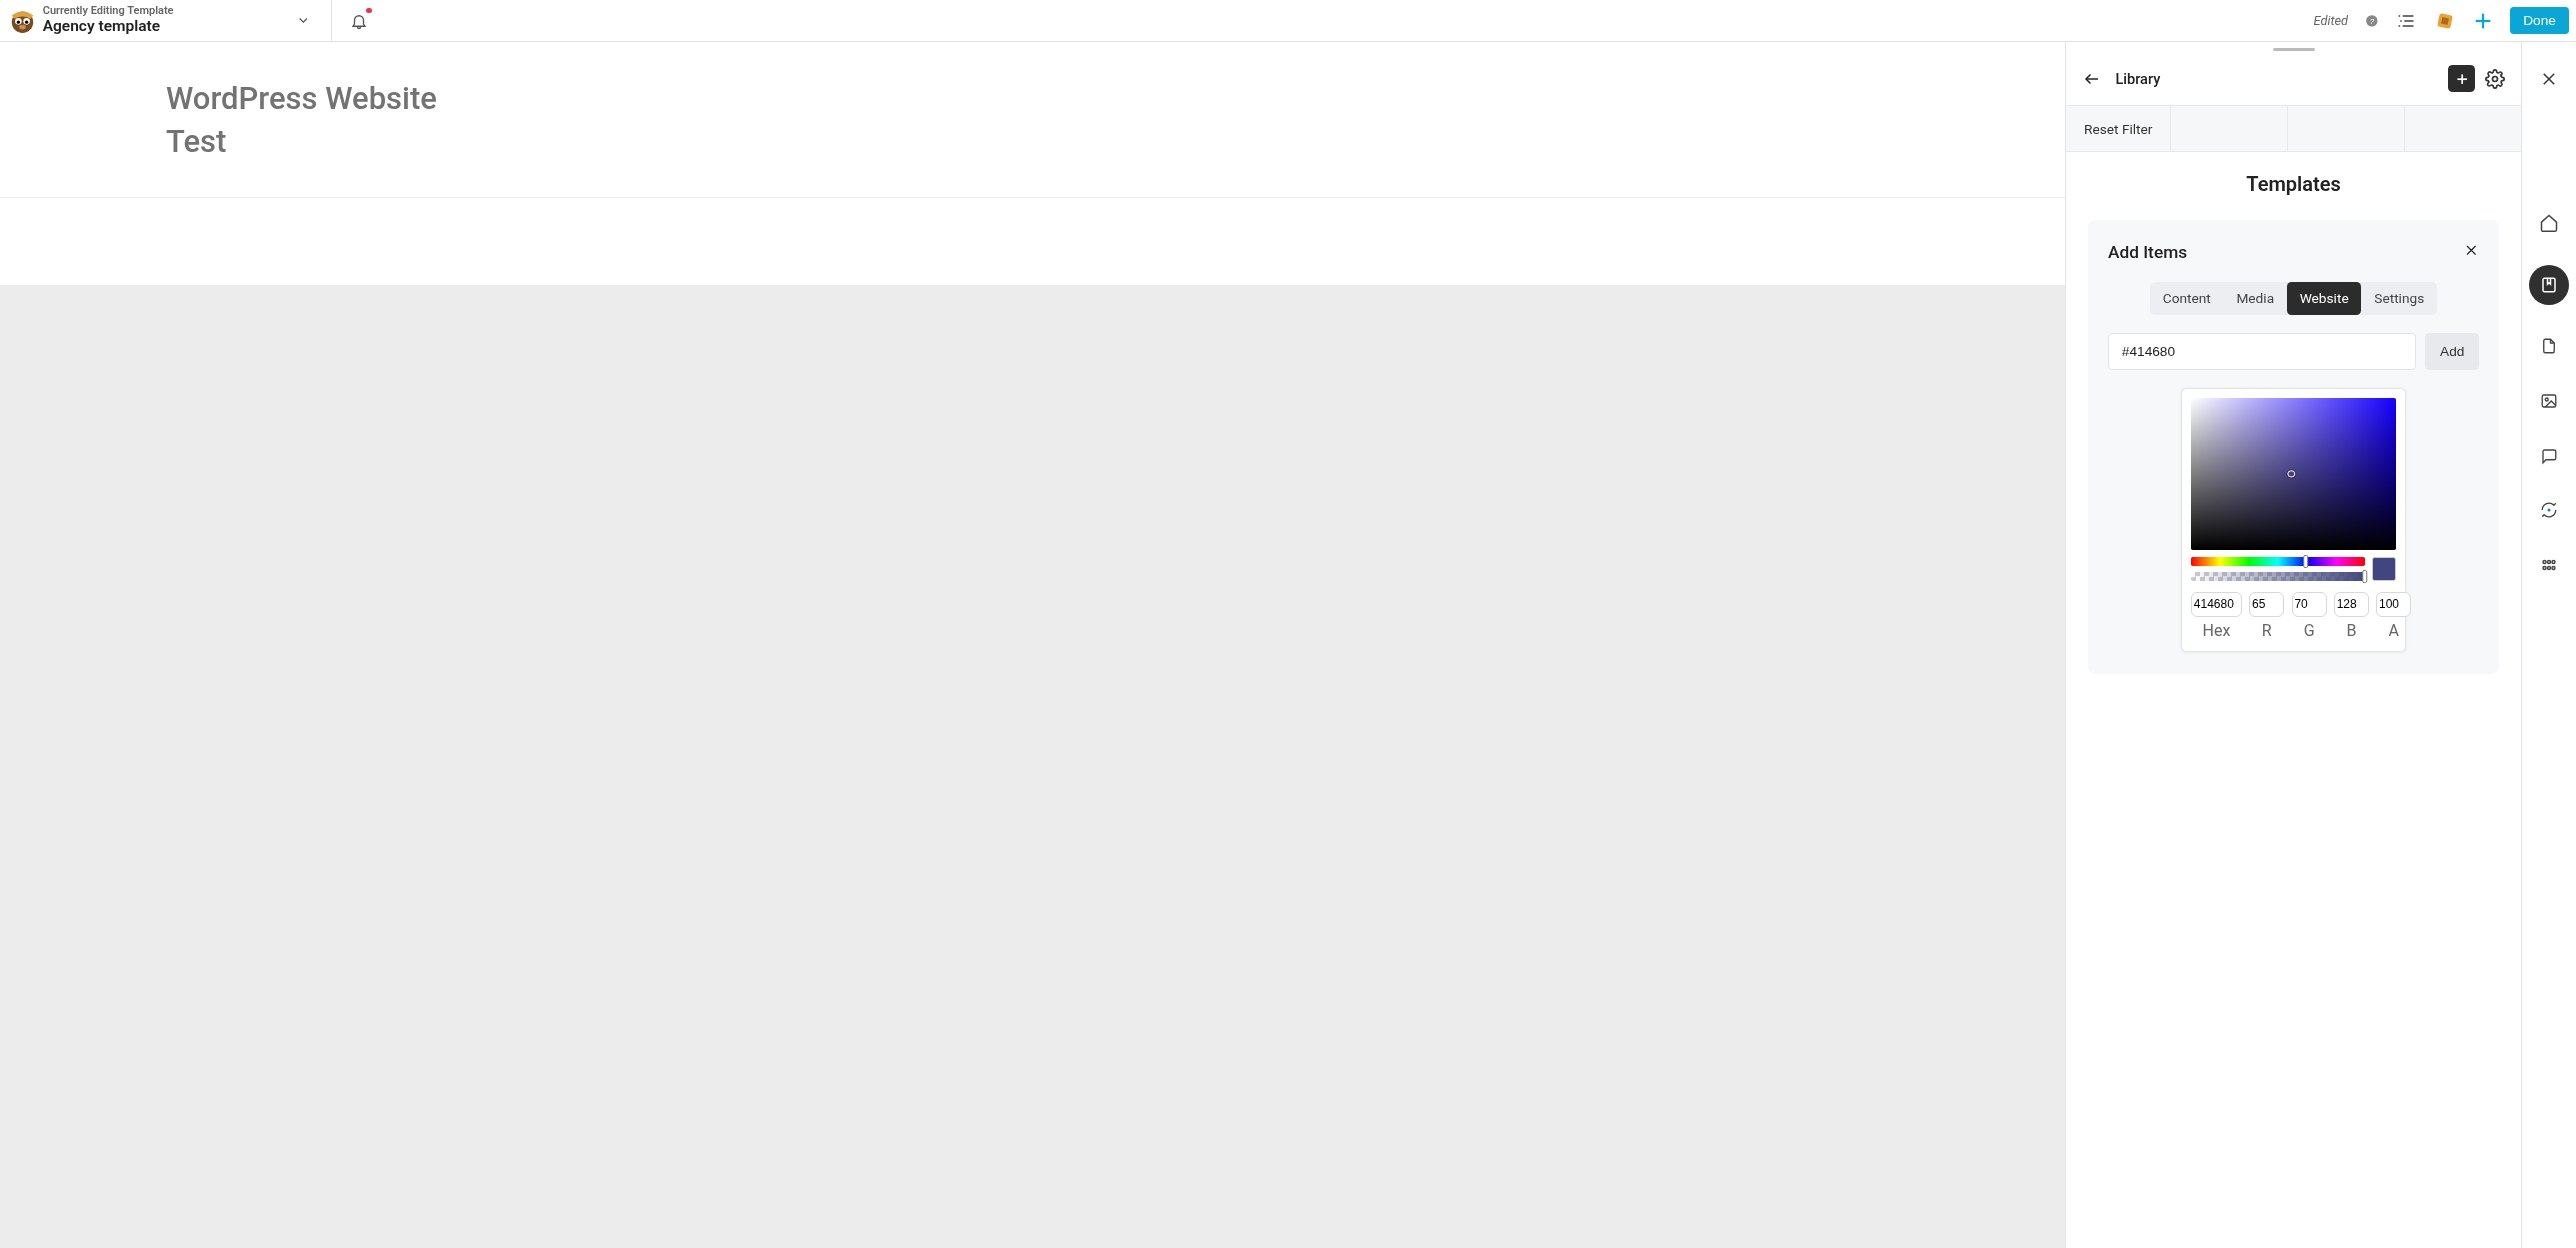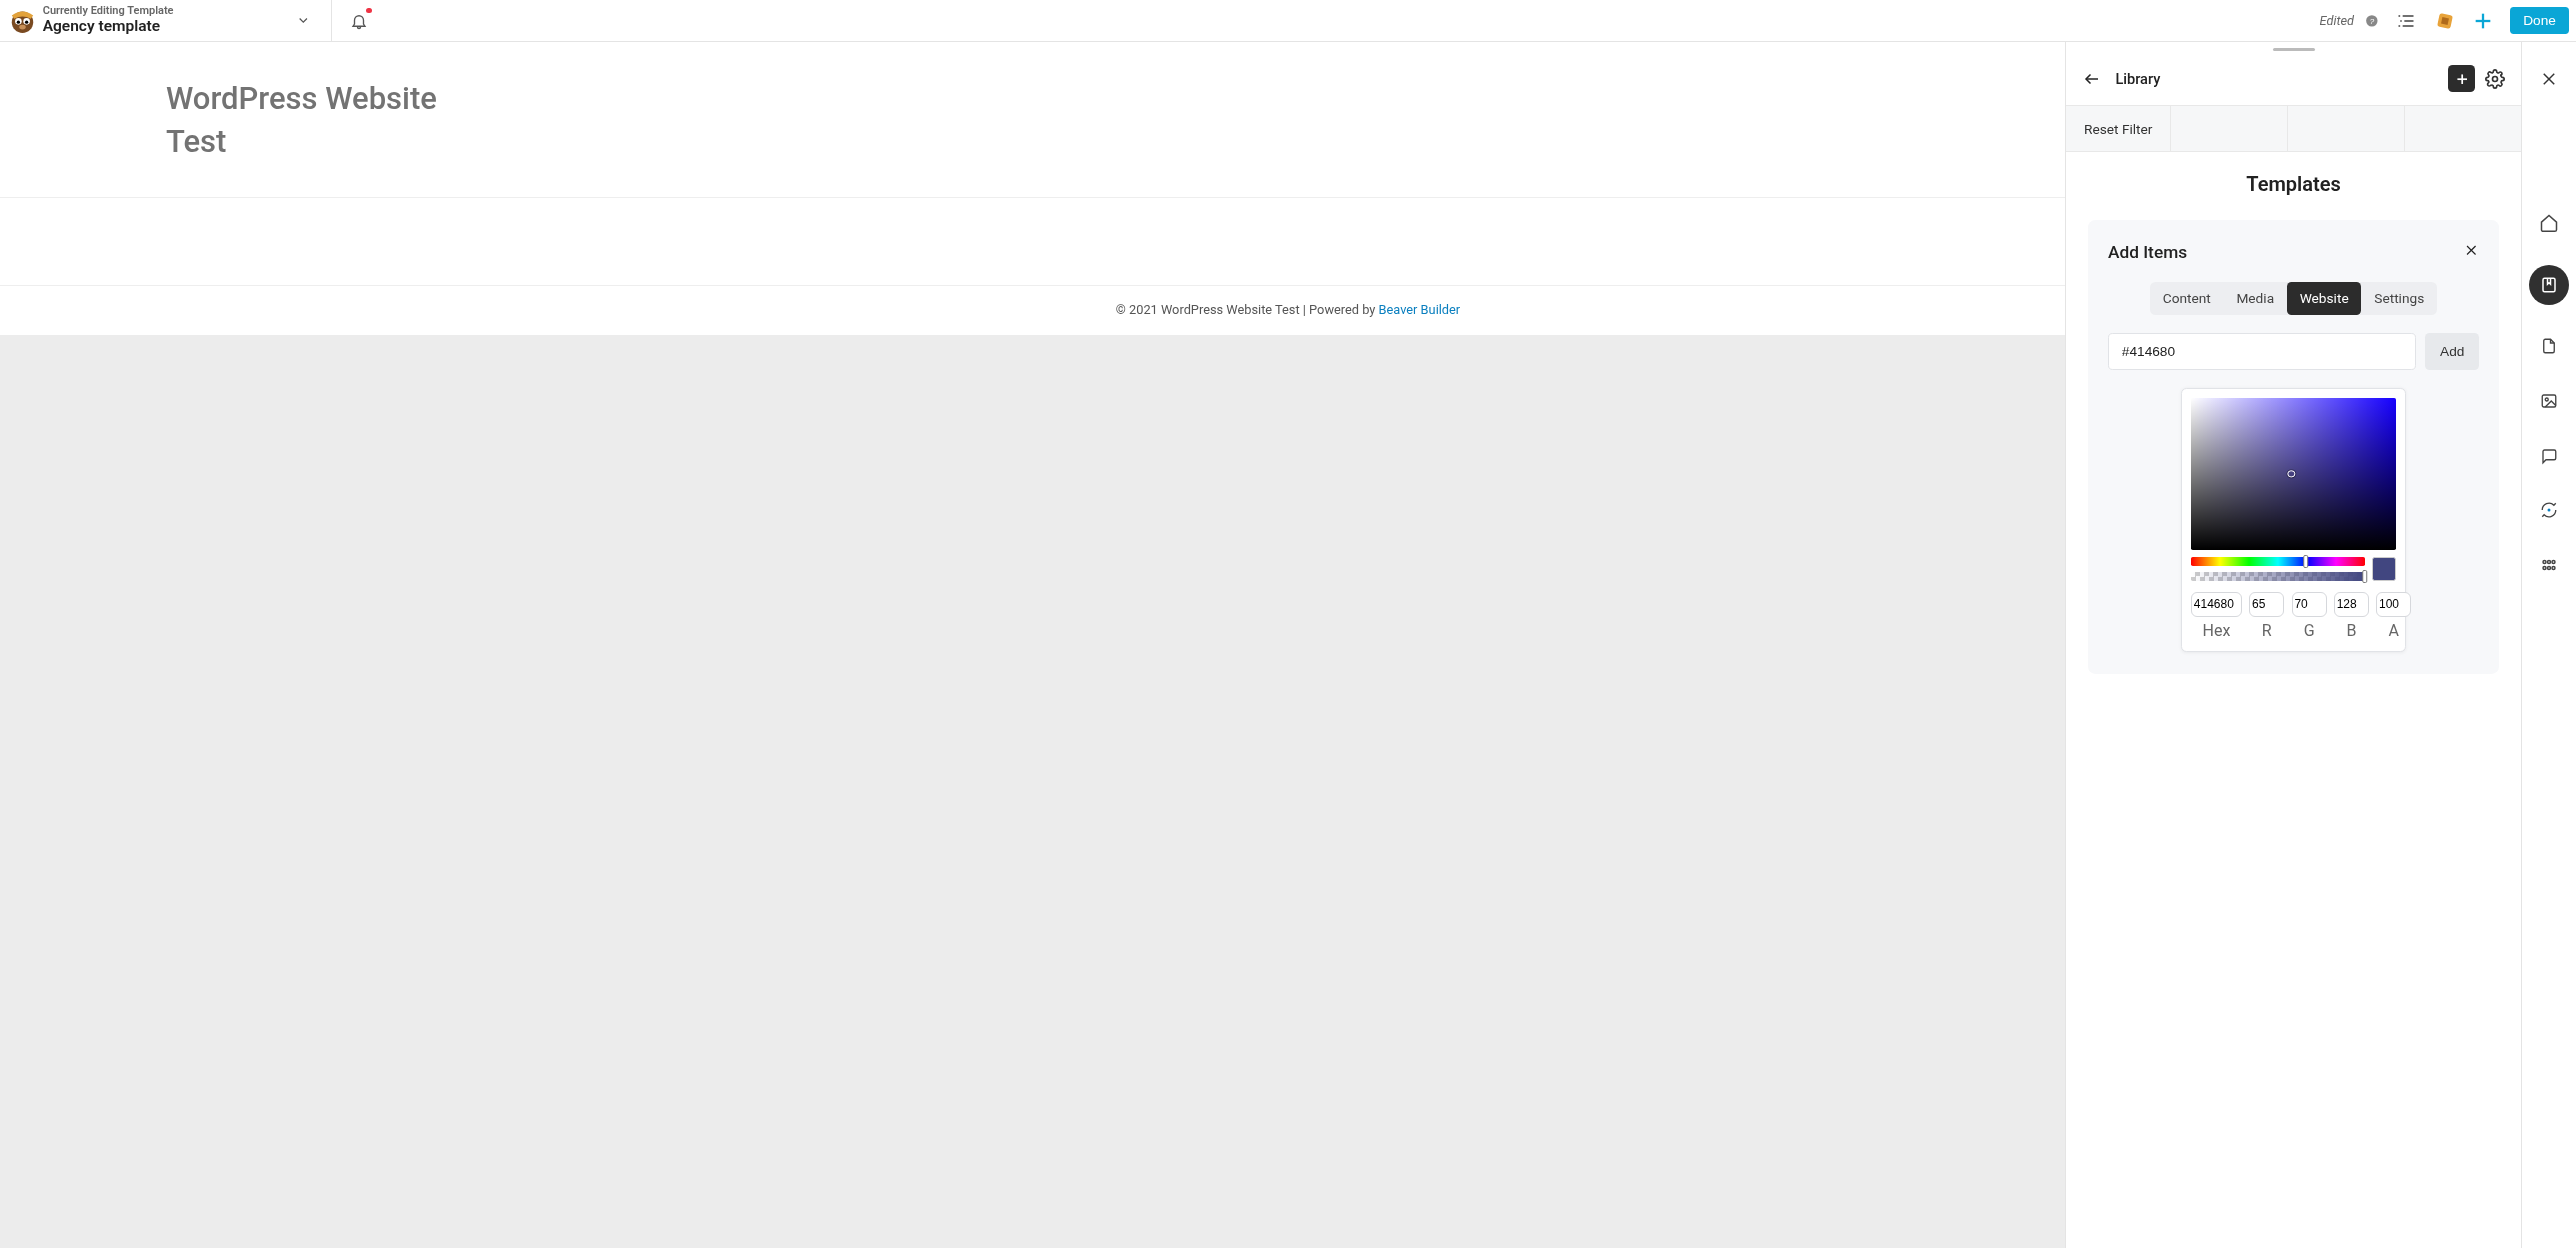--- a/index.html
+++ b/index.html
@@ -16,21 +16,21 @@
   .topbar-left { display:flex; align-items:center; height:100%; padding-left:3.7px; flex:0 0 auto; }
   .logo { width:37px; height:37px; display:flex; align-items:center; justify-content:center; }
   .title-block { margin-left:2px; line-height:1.15; }
   .title-small { font-size:11px; font-weight:600; color:#666; }
   .title-big { font-size:15.5px; font-weight:600; color:#222; }
   .chev-down { margin-left:119px; width:18px; height:18px; }
   .topbar-divider { width:0.9px; height:42px; background:#e4e4e4; margin:0 16.4px; }
   .bell-wrap { position:relative; width:20px; height:20px; }
   .bell-dot { position:absolute; top:-1.8px; right:-1.8px; width:5.5px; height:5.5px; border-radius:50%; background:#e34; }
   .topbar-right { margin-left:auto; display:flex; align-items:center; padding-right:7.3px; gap:16.4px; height:100%; }
-  .edited { font-style:italic; font-size:12.8px; color:#666; display:flex; align-items:center; gap:11px;}
+  .edited { font-style:italic; font-size:12.8px; color:#666; display:flex; align-items:center; gap:17px;}
   .icon-btn { width:22px; height:22px; display:flex; align-items:center; justify-content:center; cursor:pointer; color:#555;}
   .plus-blue svg { color:#0aa6d6; }
   .done-btn { background:#0aa6d6; color:#fff; border:none; border-radius:3.7px; padding:6.4px 12.8px; font-size:13.7px; font-weight:500; cursor:pointer; }
 
   
   .canvas { position:absolute; top:42px; left:0; right:0; bottom:0; background:#ececec; }
   .canvas-header { background:#fff; padding:35px 0 33px 166px; border-bottom:0.9px solid #eee; }
   .site-title { font-size:31px; font-weight:500; color:#737373; line-height:1.4; max-width:329px;}
   .canvas-strip { height:88px; background:#fff; border-top:0.9px solid #fff; border-bottom:0.9px solid #eee;}
   .canvas-footer { background:#fff; text-align:center; font-size:12.8px; color:#555; padding:16.4px 0 18px 0; }
@@ -169,23 +169,20 @@
     </div>
     <button class="done-btn">Done</button>
   </div>
 </div>
 
 <div class="canvas">
   <div class="canvas-header">
     <div class="site-title">WordPress Website Test</div>
   </div>
   <div class="canvas-strip"></div>
-  <div class="canvas-footer">
-    <span>© 2021 WordPress Website Test | Powered by </span><a href="#">Beaver Builder</a>
-  </div>
 </div>
 
 <div class="panel">
   <div class="drag-handle"></div>
   <div class="panel-header">
     <div class="back icon-btn">
       <svg width="18" height="18" viewBox="0 0 24 24" fill="none" stroke="#222" stroke-width="2">
           <line x1="20" y1="12" x2="4" y2="12"></line>
           <polyline points="10 18 4 12 10 6"></polyline>
         </svg>

